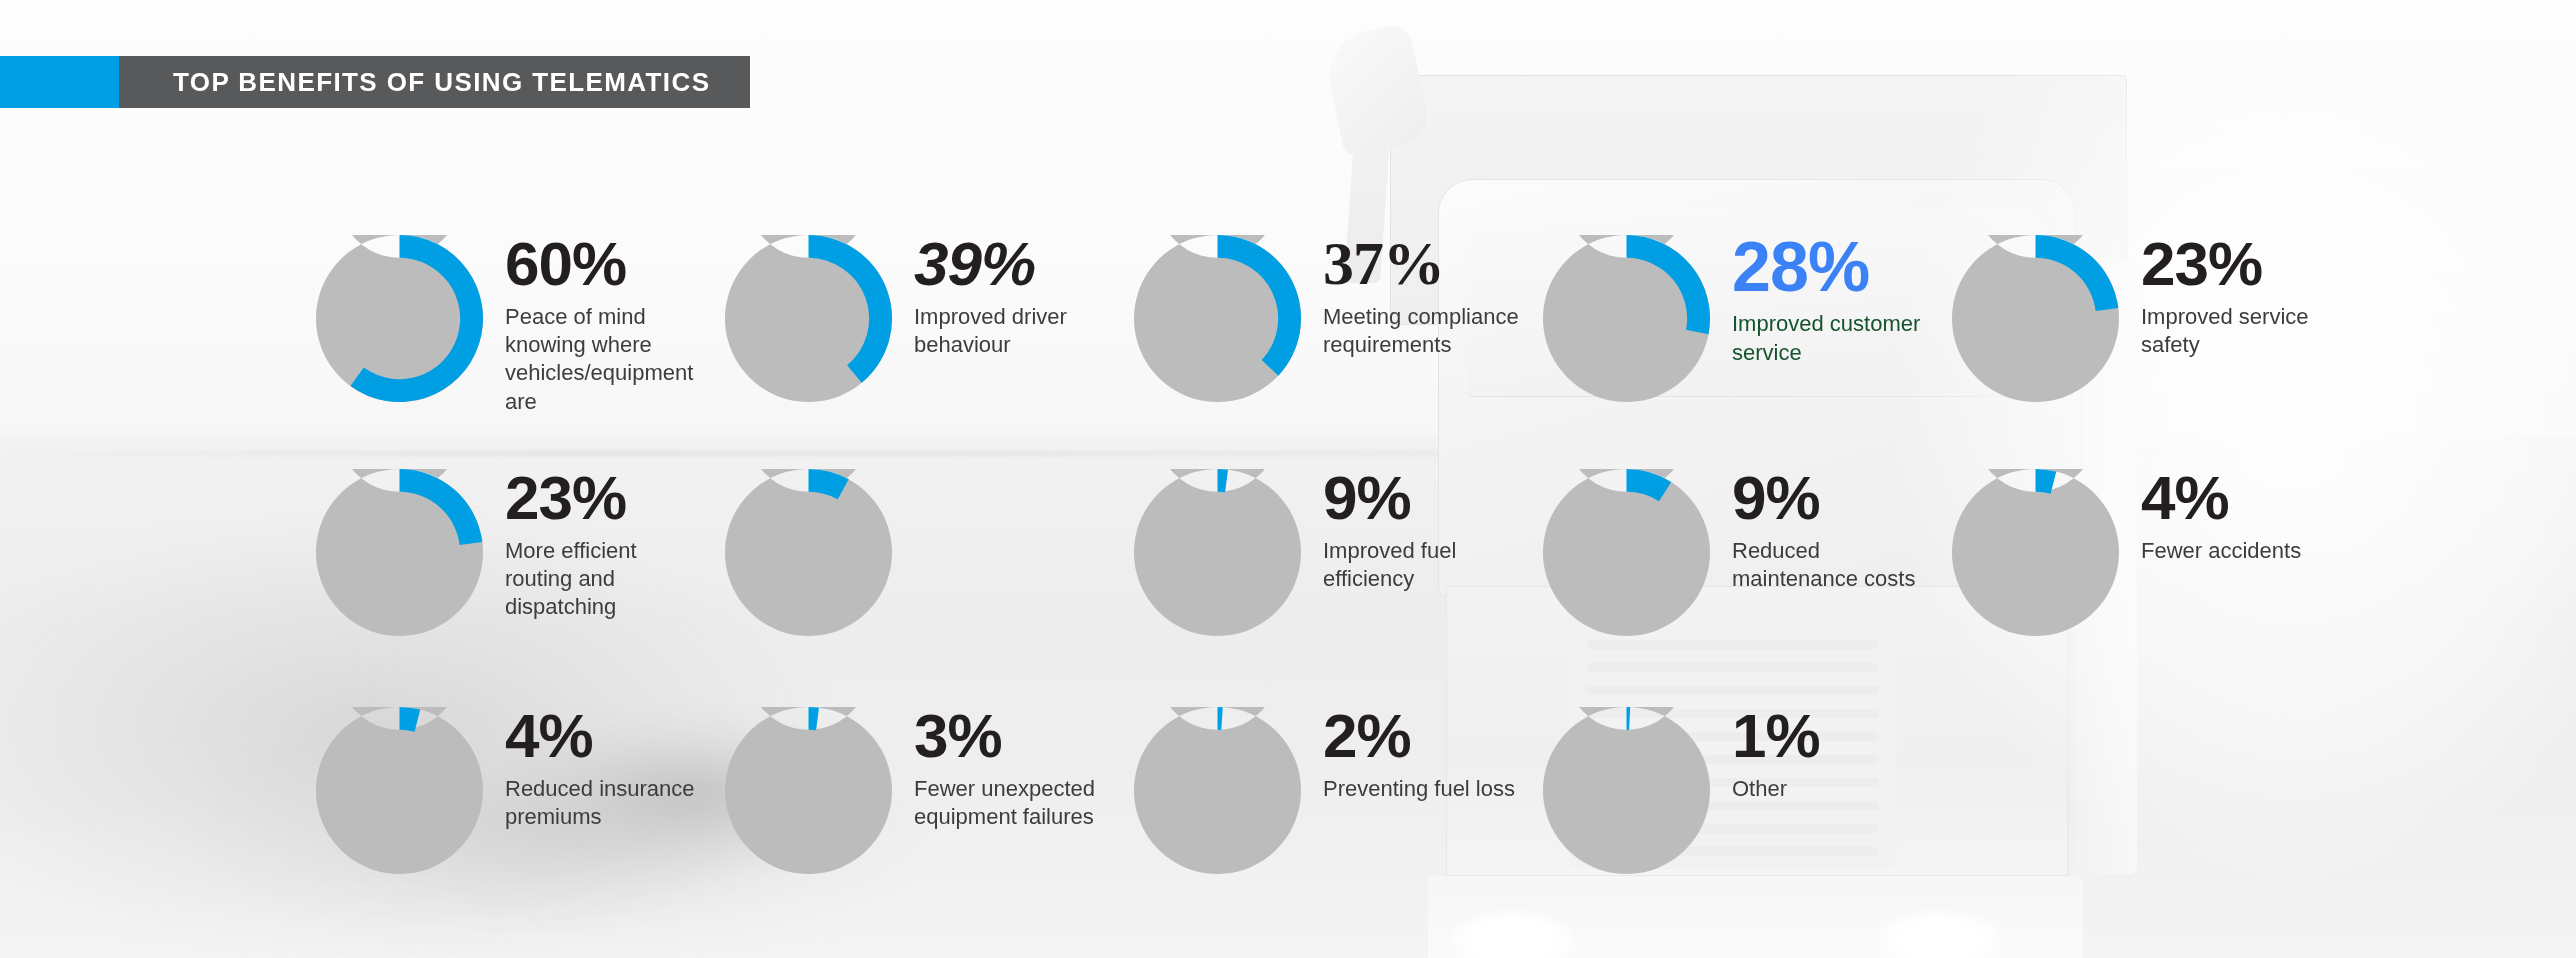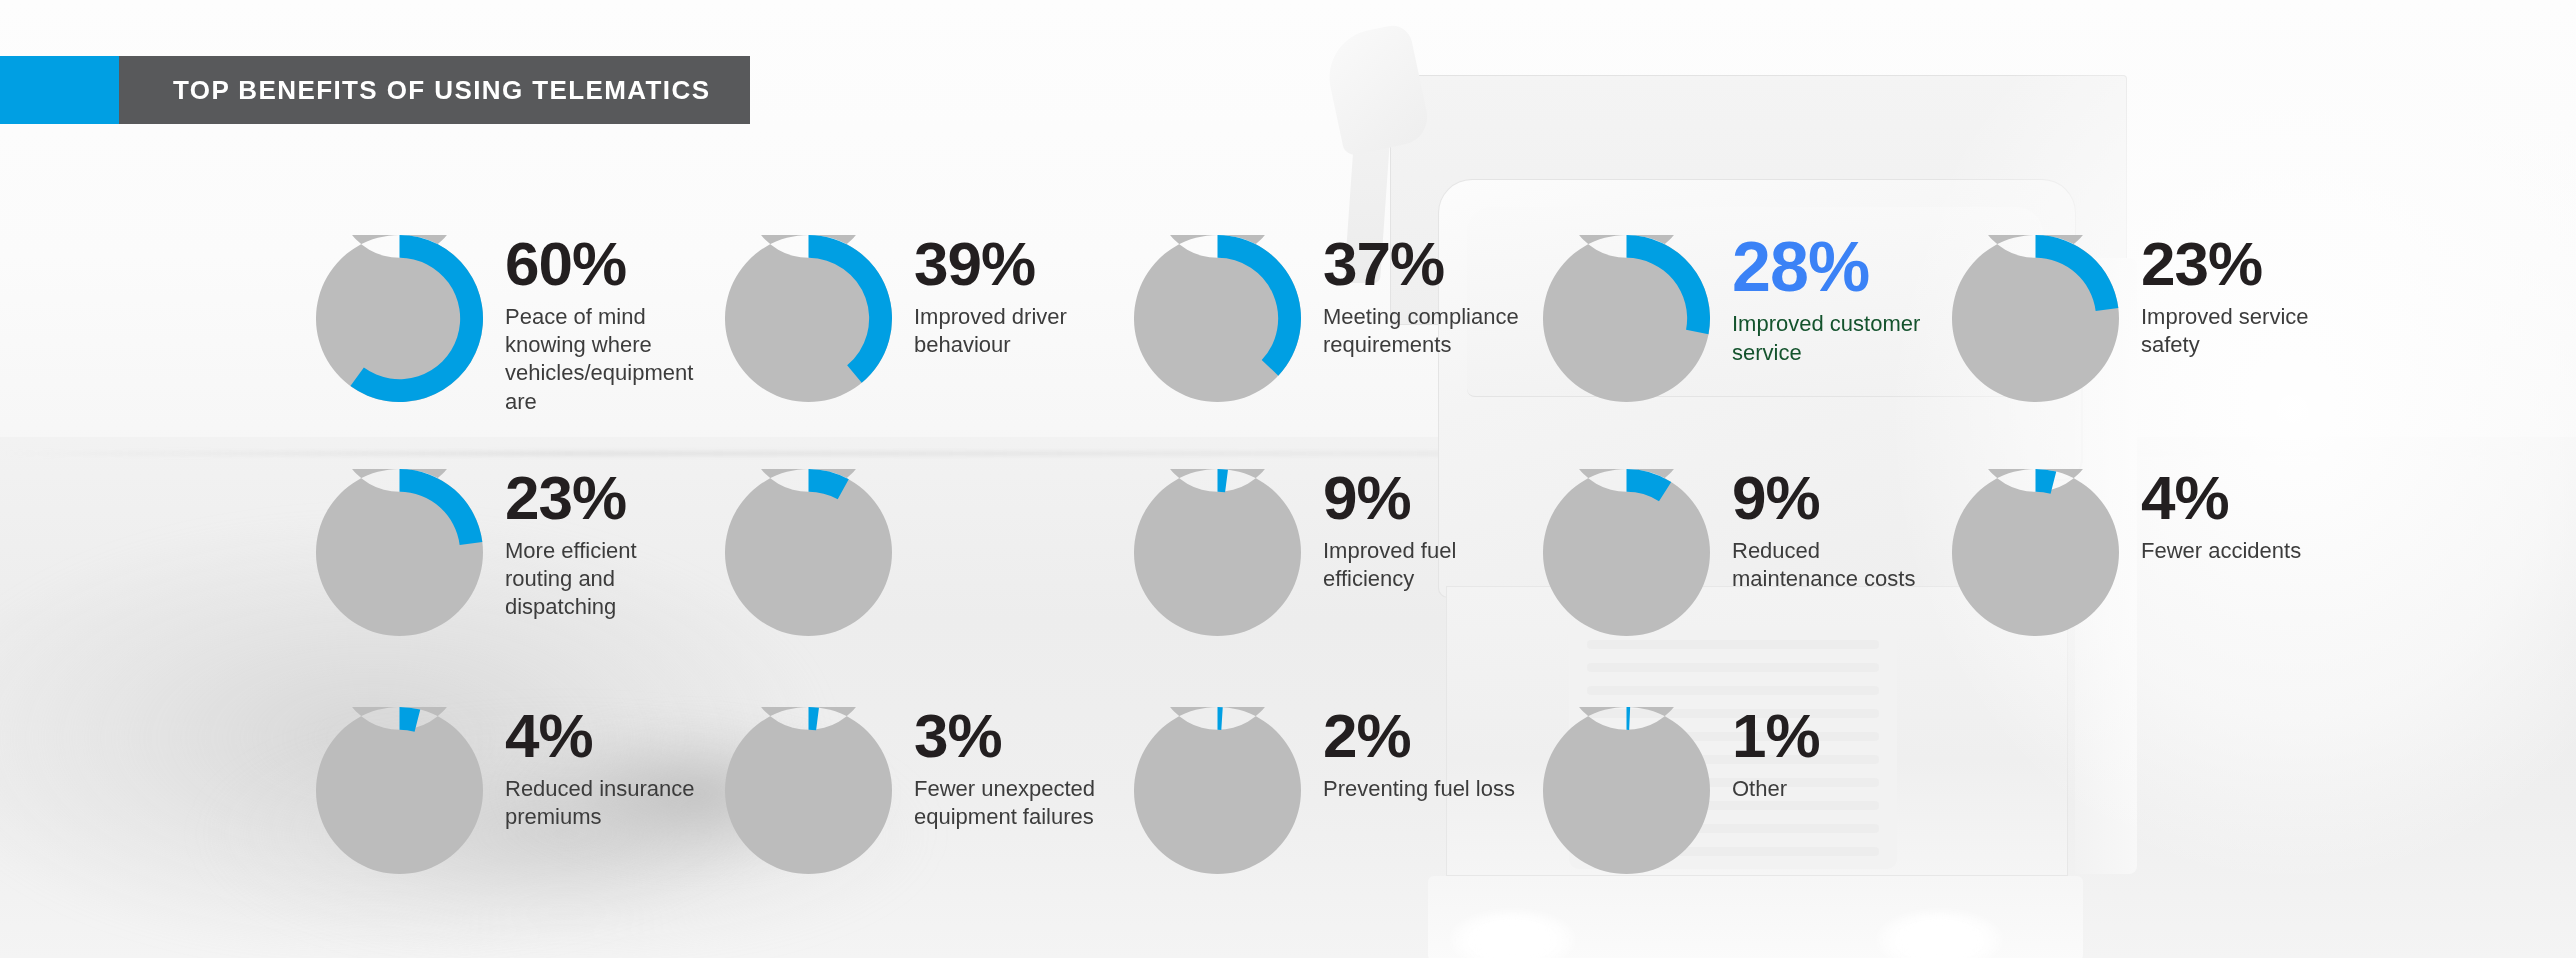--- a/index.html
+++ b/index.html
@@ -101,21 +101,21 @@
     position:absolute;left:695px;top:228px;width:62px;height:616px;
     background:linear-gradient(90deg,#f2f2f2,#f8f8f8);border-radius:0 8px 8px 0;
   }
   .t-handle{
     position:absolute;left:655px;top:298px;width:46px;height:149px;
     border:2px solid rgba(233,233,233,.95);border-left:none;border-radius:0 22px 22px 0;
   }
 
   
   #title-bar{
-    position:absolute;left:0;top:56px;height:68px;z-index:5;display:flex;align-items:stretch;
+    position:absolute;left:0;top:56px;height:52px;z-index:5;display:flex;align-items:stretch;
   }
   #title-accent{width:119px;background:#009fe3;}
   #title-box{
     background:#58595b;color:#ffffff;display:flex;align-items:center;
     padding:0 40px 0 54px;
   }
   #title-text{
     font-size:26px;font-weight:bold;letter-spacing:1.4px;
     font-family:"Liberation Sans", sans-serif;white-space:nowrap;
   }
@@ -199,31 +199,31 @@
           <div class="pct" style="font-size: 62px; color: rgb(35, 31, 32);">60<span class="sym">%</span></div>
           <div class="caption" style="font-size: 22px; width: 199px; color: rgb(60, 60, 60);">Peace of mind knowing where vehicles/equipment are</div>
         </div>
       </div>
       <div class="stat" style="width: 248px; margin-right: 161px;">
         <div class="donut"><svg width="167" height="167" viewBox="0 0 168 168">
             <path d="M 84 0 A 84 84 0 1 1 83.99 0 Z M 84 23 A 61 61 0 1 0 83.99 23 Z" fill="#bcbcbc" fill-rule="evenodd"></path>
             <path d="M 84 0 A 84 84 0 0 1 137.54361513888995 148.72311239316628 L 122.88286337467008 131.00130780932312 A 61 61 0 0 0 84 23 Z" fill="#009fe3"></path>
           </svg></div>
         <div class="stat-text">
-          <div class="pct" style="font-size: 62px; color: rgb(35, 31, 32);">39<span class="sym">%</span></div>
+          <div class="pct" style="font-size: 62px; color: rgb(35, 31, 32); font-style: italic;">39<span class="sym">%</span></div>
           <div class="caption" style="font-size: 22px; width: 199px; color: rgb(60, 60, 60);">Improved driver behaviour</div>
         </div>
       </div>
       <div class="stat" style="width: 248px; margin-right: 161px;">
         <div class="donut"><svg width="167" height="167" viewBox="0 0 168 168">
             <path d="M 84 0 A 84 84 0 1 1 83.99 0 Z M 84 23 A 61 61 0 1 0 83.99 23 Z" fill="#bcbcbc" fill-rule="evenodd"></path>
             <path d="M 84 0 A 84 84 0 0 1 145.23336470339856 141.50195689800987 L 128.4670862727061 125.75737346165002 A 61 61 0 0 0 84 23 Z" fill="#009fe3"></path>
           </svg></div>
         <div class="stat-text">
-          <div class="pct" style="font-size: 62px; color: rgb(35, 31, 32);">37<span class="sym">%</span></div>
+          <div class="pct" style="font-size: 62px; color: rgb(35, 31, 32); font-family: Liberation Serif, serif;">37<span class="sym">%</span></div>
           <div class="caption" style="font-size: 22px; width: 214px; color: rgb(60, 60, 60);">Meeting compliance requirements</div>
         </div>
       </div>
       <div class="stat" style="width: 248px; margin-right: 161px;">
         <div class="donut"><svg width="167" height="167" viewBox="0 0 168 168">
             <path d="M 84 0 A 84 84 0 1 1 83.99 0 Z M 84 23 A 61 61 0 1 0 83.99 23 Z" fill="#bcbcbc" fill-rule="evenodd"></path>
             <path d="M 84 0 A 84 84 0 0 1 166.51212906120986 99.74003042520089 L 143.91952229445002 95.43026018972921 A 61 61 0 0 0 84 23 Z" fill="#009fe3"></path>
           </svg></div>
         <div class="stat-text">
           <div class="pct" style="font-size: 70px; color: #3b82f6;">28<span class="sym">%</span></div>

